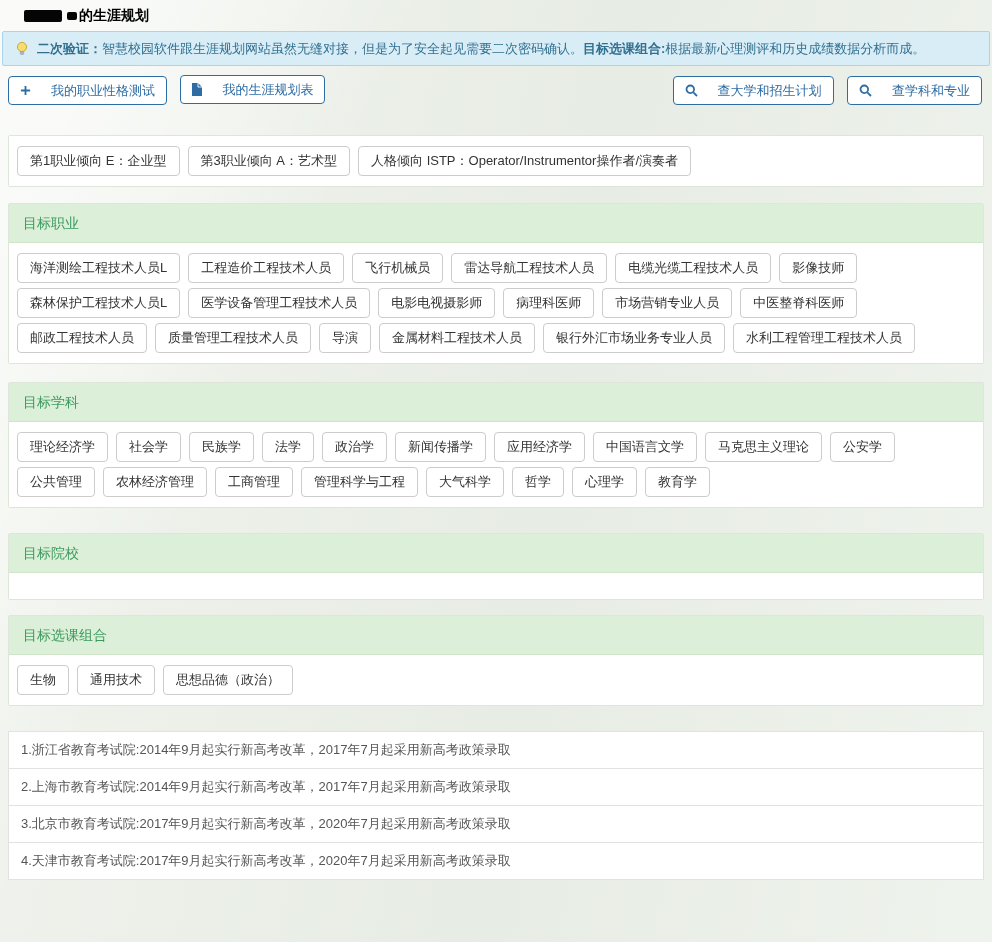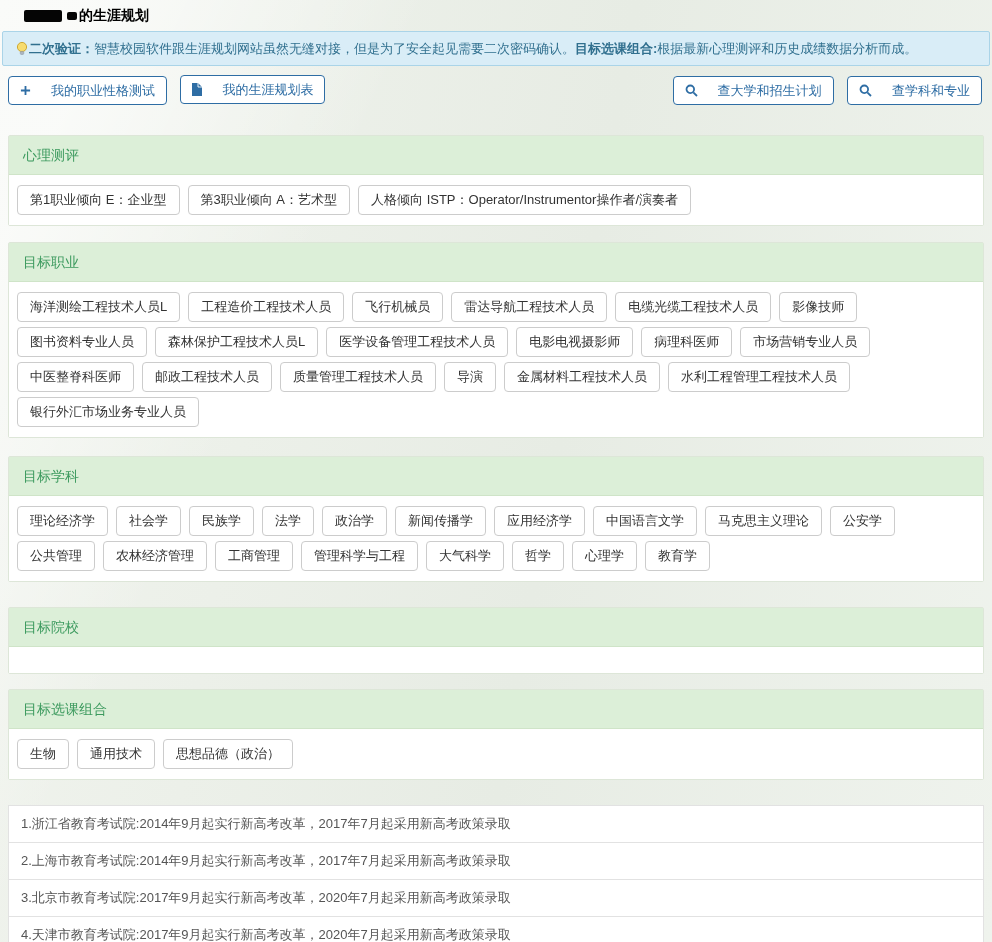--- a/index.html
+++ b/index.html
@@ -31,21 +31,21 @@
     margin: 3px 2px 0;
     background: #d9edf7;
     border: 1px solid #aad4e8;
     border-radius: 2px;
     padding: 8px 12px;
     font-size: 13px;
     line-height: 17px;
     color: #31708f;
     display: flex;
     align-items: center;
-    gap: 0;
+    gap: 8px;
   }
   .banner b { font-weight: bold; }
   .toolbar {
     margin: 9px 6px 0 8px;
     display: flex;
     justify-content: space-between;
     align-items: center;
   }
   .btn {
     display: inline-flex;
@@ -173,50 +173,48 @@
             <circle cx="5.3" cy="5.3" r="3.8" fill="none" stroke="#2e6da4" stroke-width="1.8"></circle>
             <line x1="8.3" y1="8.3" x2="12" y2="12" stroke="#2e6da4" stroke-width="1.8"></line>
           </svg>
       </span>
       <span>查学科和专业</span>
     </button>
   </div>
 </div>
 
 <section class="panel mt-first">
-  <div class="panel-heading">心理测评</div>
   <div class="panel-body">
       <span class="tag">第1职业倾向 E：企业型</span>
       <span class="tag">第3职业倾向 A：艺术型</span>
       <span class="tag">人格倾向 ISTP：Operator/Instrumentor操作者/演奏者</span>
     </div>
 </section>
 
 <section class="panel mt-16">
   <div class="panel-heading">目标职业</div>
   <div class="panel-body">
       <span class="tag">海洋测绘工程技术人员L</span>
       <span class="tag">工程造价工程技术人员</span>
       <span class="tag">飞行机械员</span>
       <span class="tag">雷达导航工程技术人员</span>
       <span class="tag">电缆光缆工程技术人员</span>
       <span class="tag">影像技师</span>
-      <span class="tag">图书资料专业人员</span>
       <span class="tag">森林保护工程技术人员L</span>
       <span class="tag">医学设备管理工程技术人员</span>
       <span class="tag">电影电视摄影师</span>
       <span class="tag">病理科医师</span>
       <span class="tag">市场营销专业人员</span>
       <span class="tag">中医整脊科医师</span>
       <span class="tag">邮政工程技术人员</span>
       <span class="tag">质量管理工程技术人员</span>
       <span class="tag">导演</span>
       <span class="tag">金属材料工程技术人员</span>
+      <span class="tag">银行外汇市场业务专业人员</span>
       <span class="tag">水利工程管理工程技术人员</span>
-      <span class="tag">银行外汇市场业务专业人员</span>
     </div>
 </section>
 
 <section class="panel mt-18">
   <div class="panel-heading">目标学科</div>
   <div class="panel-body">
       <span class="tag">理论经济学</span>
       <span class="tag">社会学</span>
       <span class="tag">民族学</span>
       <span class="tag">法学</span>

